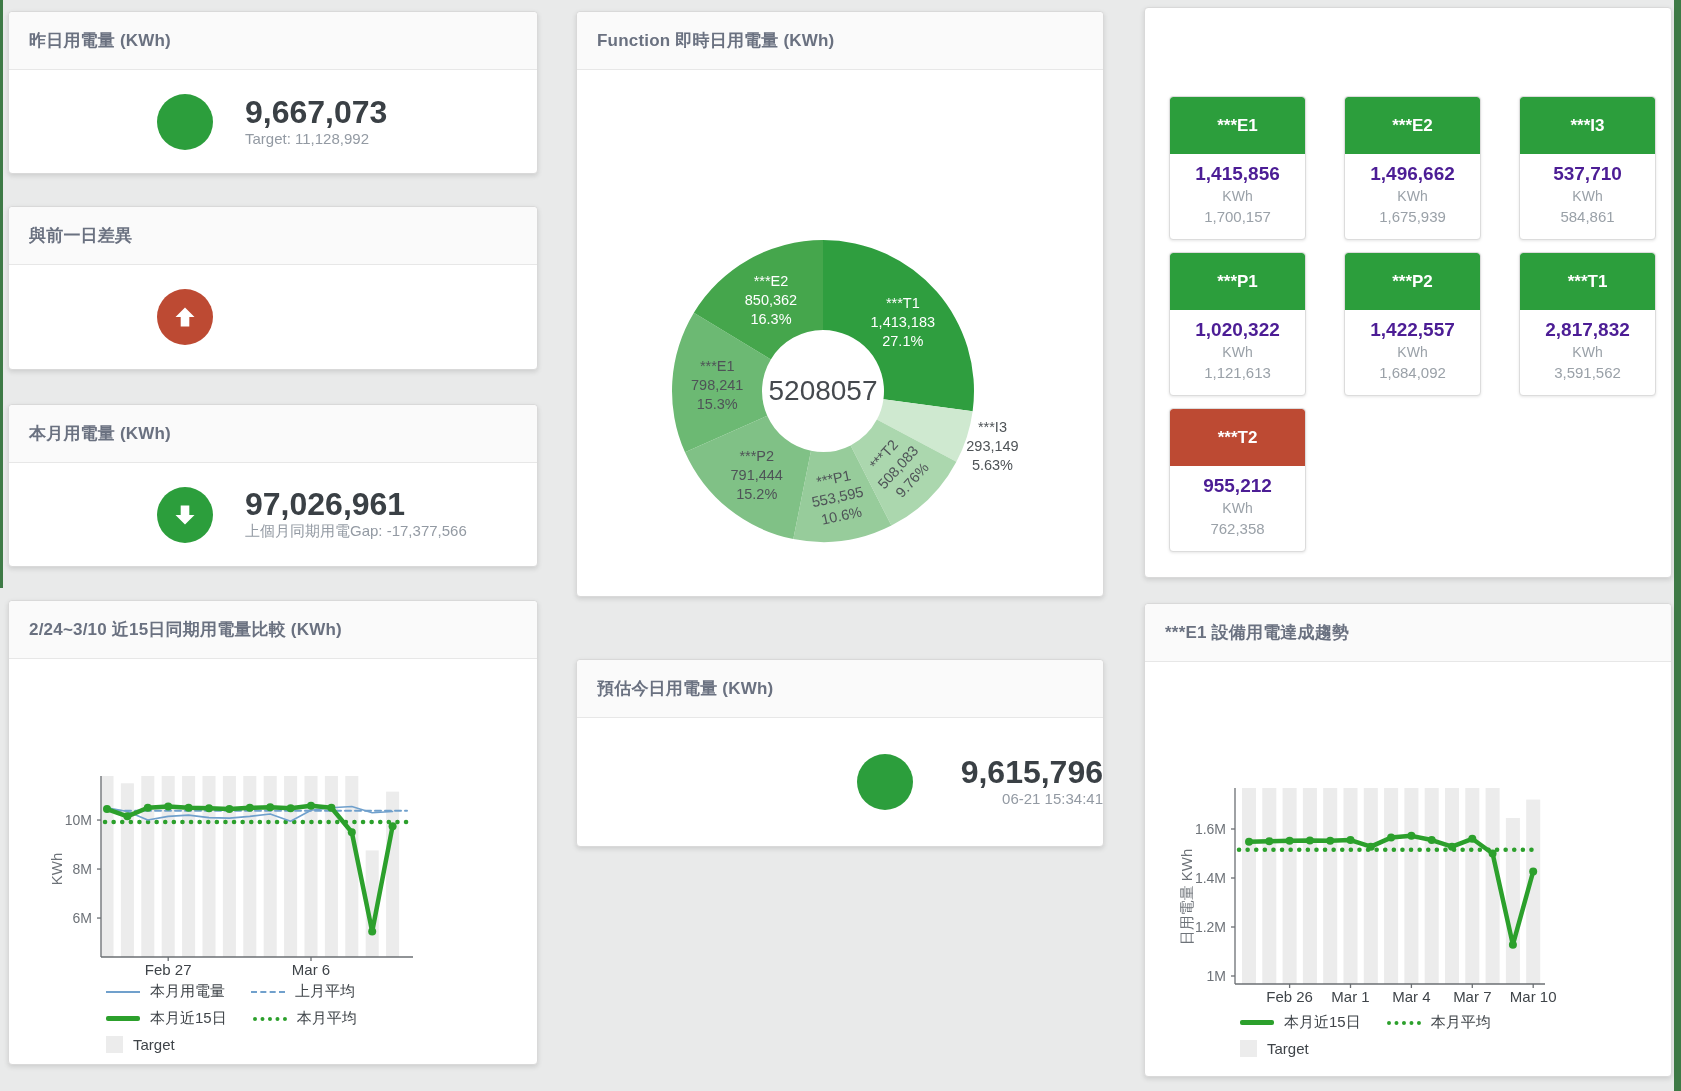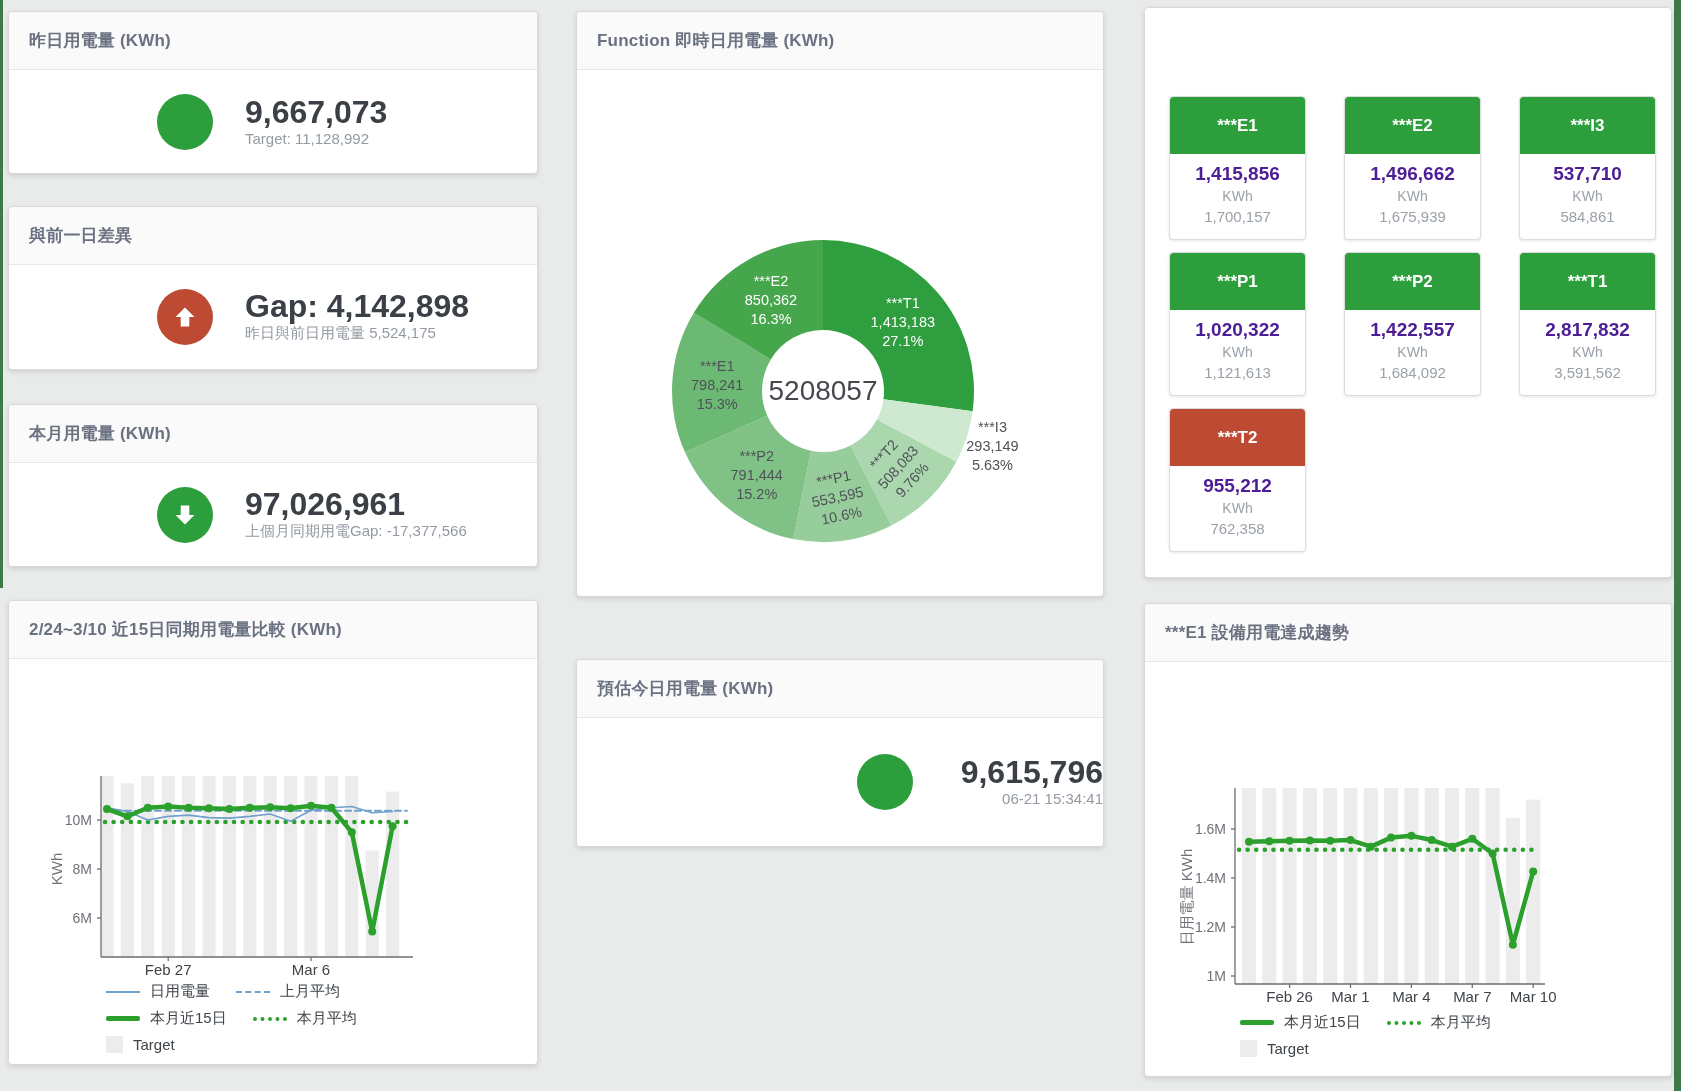--- a/index.html
+++ b/index.html
@@ -75,24 +75,20 @@
 
 <div class="panel" style="left:8px;top:206px;width:530px;height:164px;">
   <div class="panel-header">
     <span class="panel-title">與前一日差異</span>
   </div>
   <div class="panel-body stat-body">
     <div class="stat-circle" style="background-color: rgb(189, 74, 51);">
       <svg width="26" height="26" viewBox="0 0 26 26">
           <path d="M13 3.5 L22.5 13 L17.3 13 L17.3 22.5 L8.7 22.5 L8.7 13 L3.5 13 Z" fill="#ffffff"></path>
         </svg>
-    </div>
-    <div class="stat-text">
-      <div class="stat-value">Gap: 4,142,898</div>
-      <div class="stat-sub">昨日與前日用電量 5,524,175</div>
     </div>
   </div>
 </div>
 
 <div class="panel" style="left:8px;top:404px;width:530px;height:163px;">
   <div class="panel-header">
     <span class="panel-title">本月用電量 (KWh)</span>
   </div>
   <div class="panel-body stat-body">
     <div class="stat-circle" style="background-color: rgb(44, 158, 60);">
@@ -158,21 +154,21 @@
         <line x1="159.2" y1="298" x2="159.2" y2="302" stroke="#6b6f73" stroke-width="1.3"></line>
         <text x="159.2" y="316" text-anchor="middle" fill="#3f4449" font-size="15px">Feb 27</text>
         <line x1="302" y1="298" x2="302" y2="302" stroke="#6b6f73" stroke-width="1.3"></line>
         <text x="302" y="316" text-anchor="middle" fill="#3f4449" font-size="15px">Mar 6</text>
       </svg>
     <div class="chart-ylabel" style="left:47px;top:210px;">KWh</div>
     <div class="legend" id="compare-legend" style="left:97px;top:323px;">
         <div class="legend-row">
           <div class="legend-item">
             <span class="sw sw-line" style="border-color: rgb(112, 160, 204);"></span>
-            <span>日用電量</span>
+            <span>本月用電量</span>
           </div>
           <div class="legend-item">
             <span class="sw sw-dashed" style="border-color: rgb(112, 160, 204);"></span>
             <span>上月平均</span>
           </div>
         </div>
         <div class="legend-row">
           <div class="legend-item">
             <span class="sw sw-thick" style="border-color: rgb(44, 160, 44); background: rgb(44, 160, 44);"></span>
             <span>本月近15日</span>

